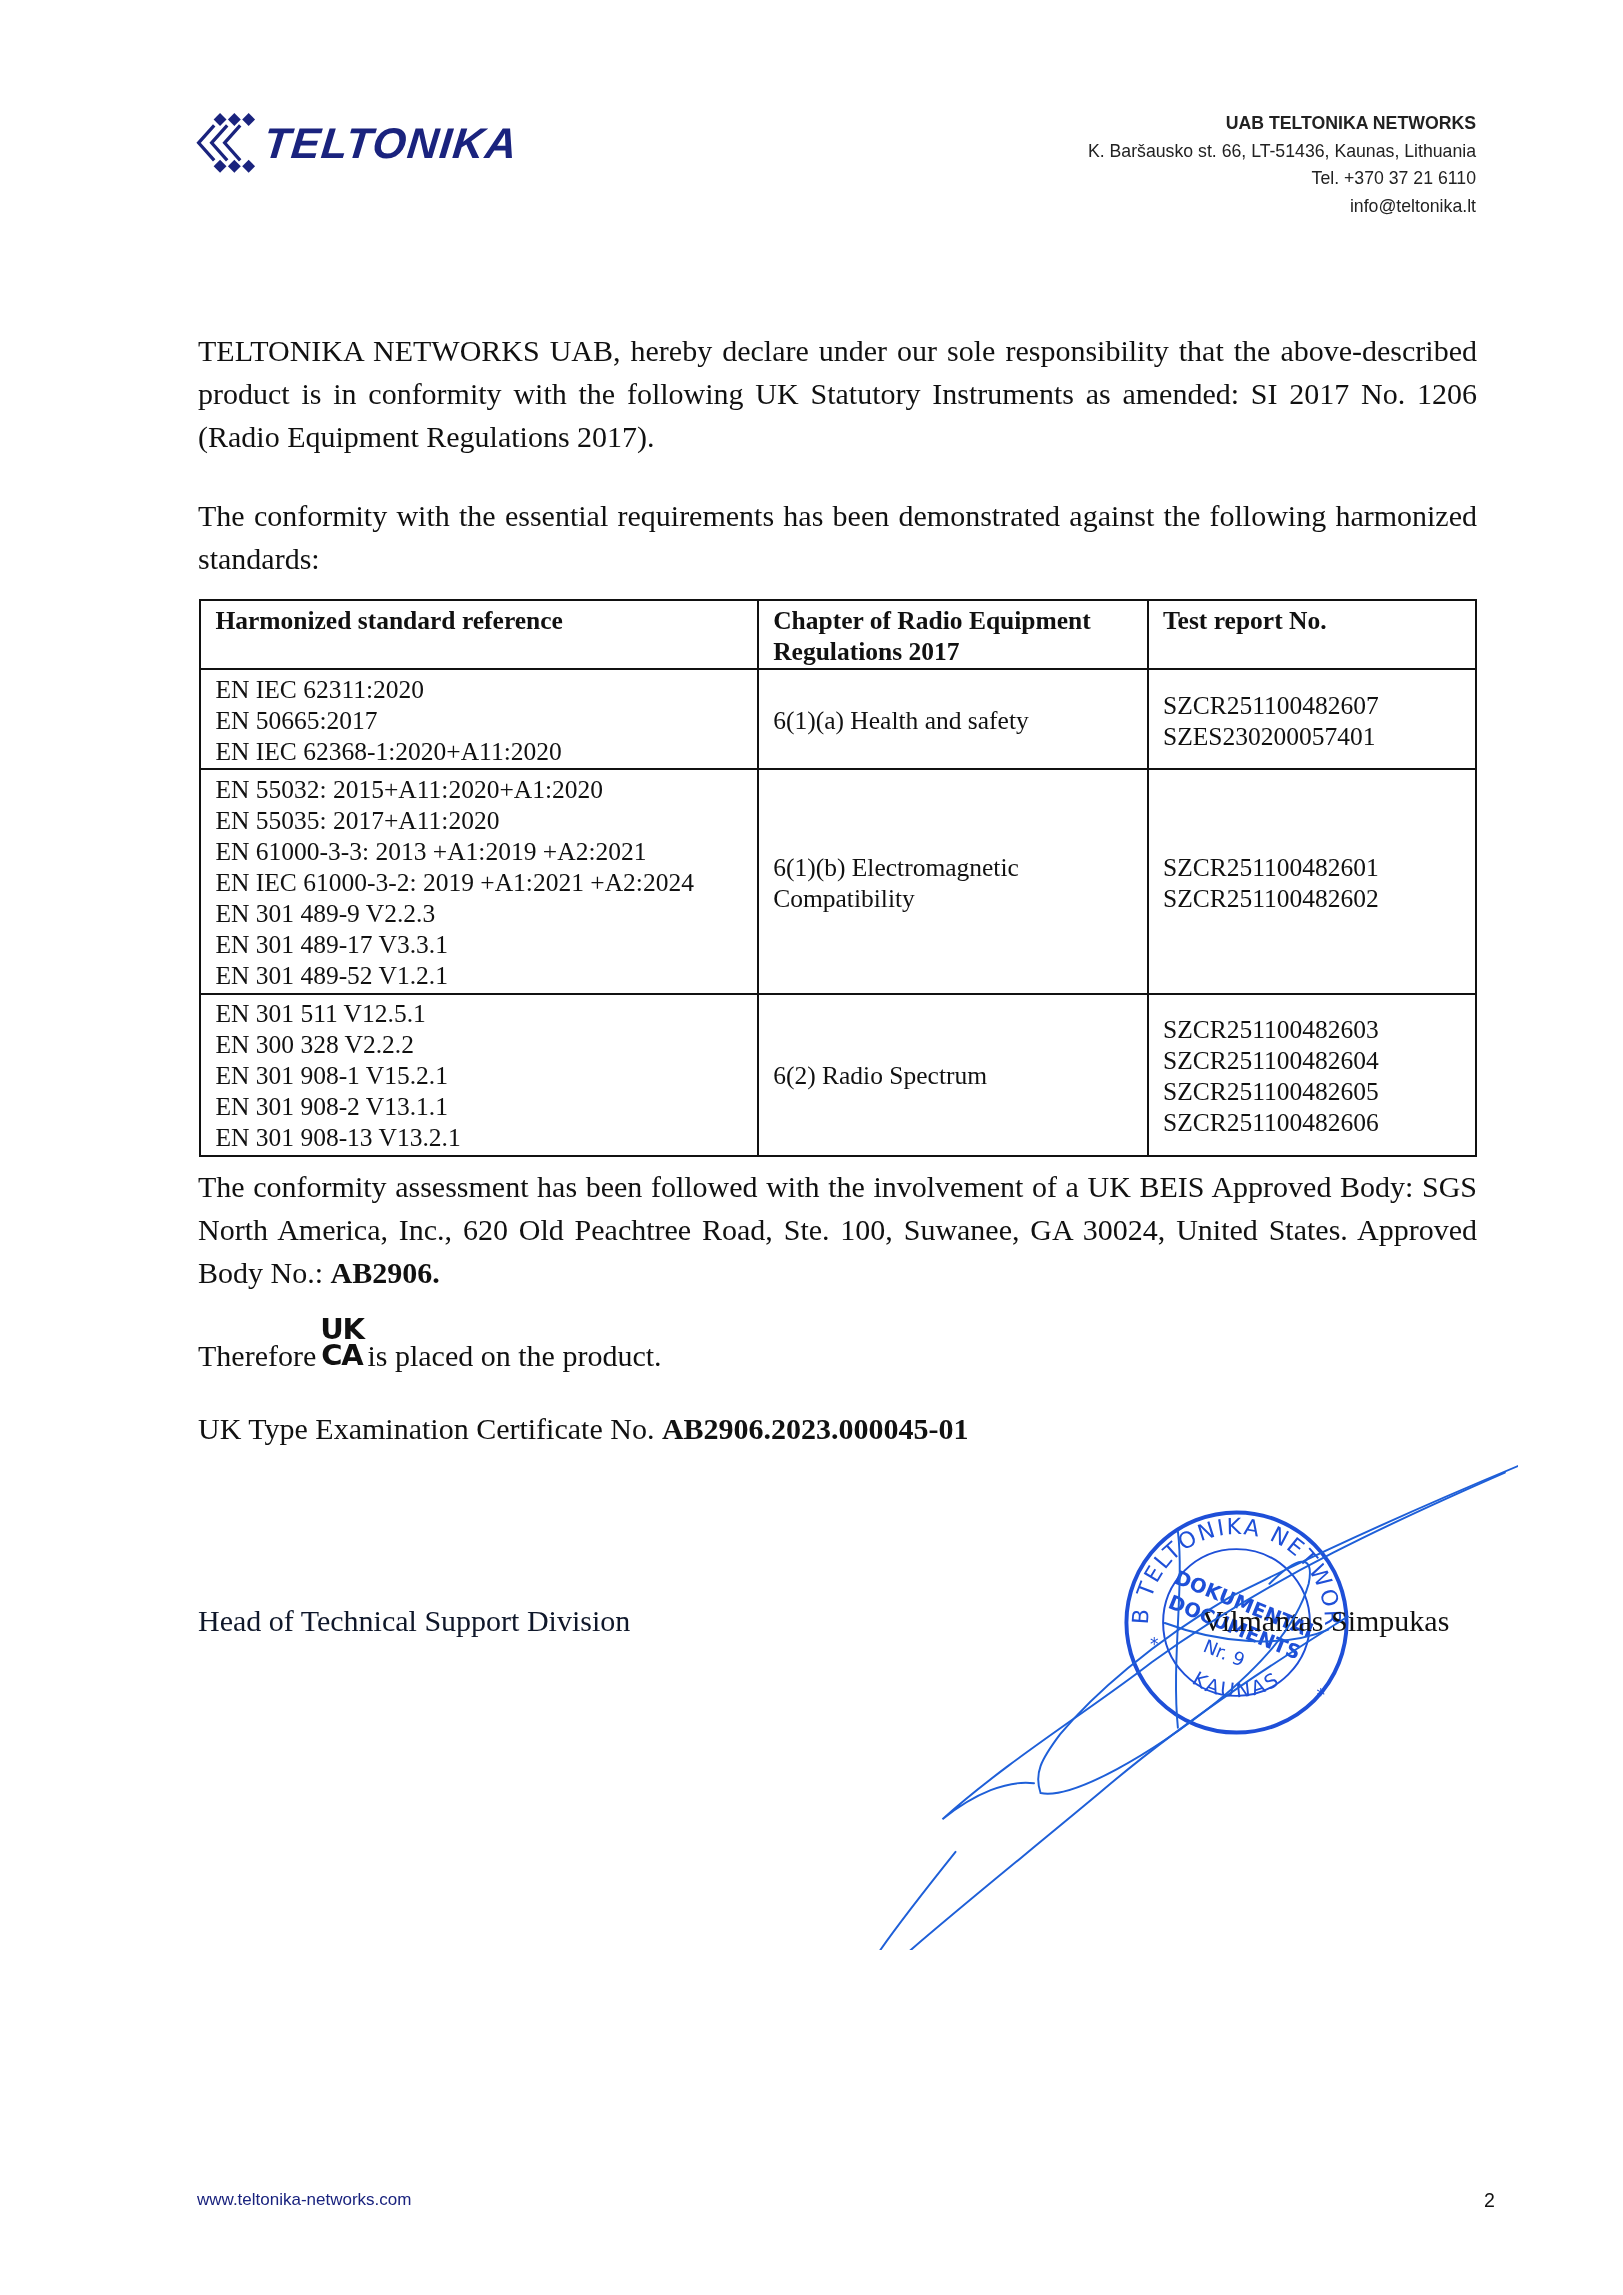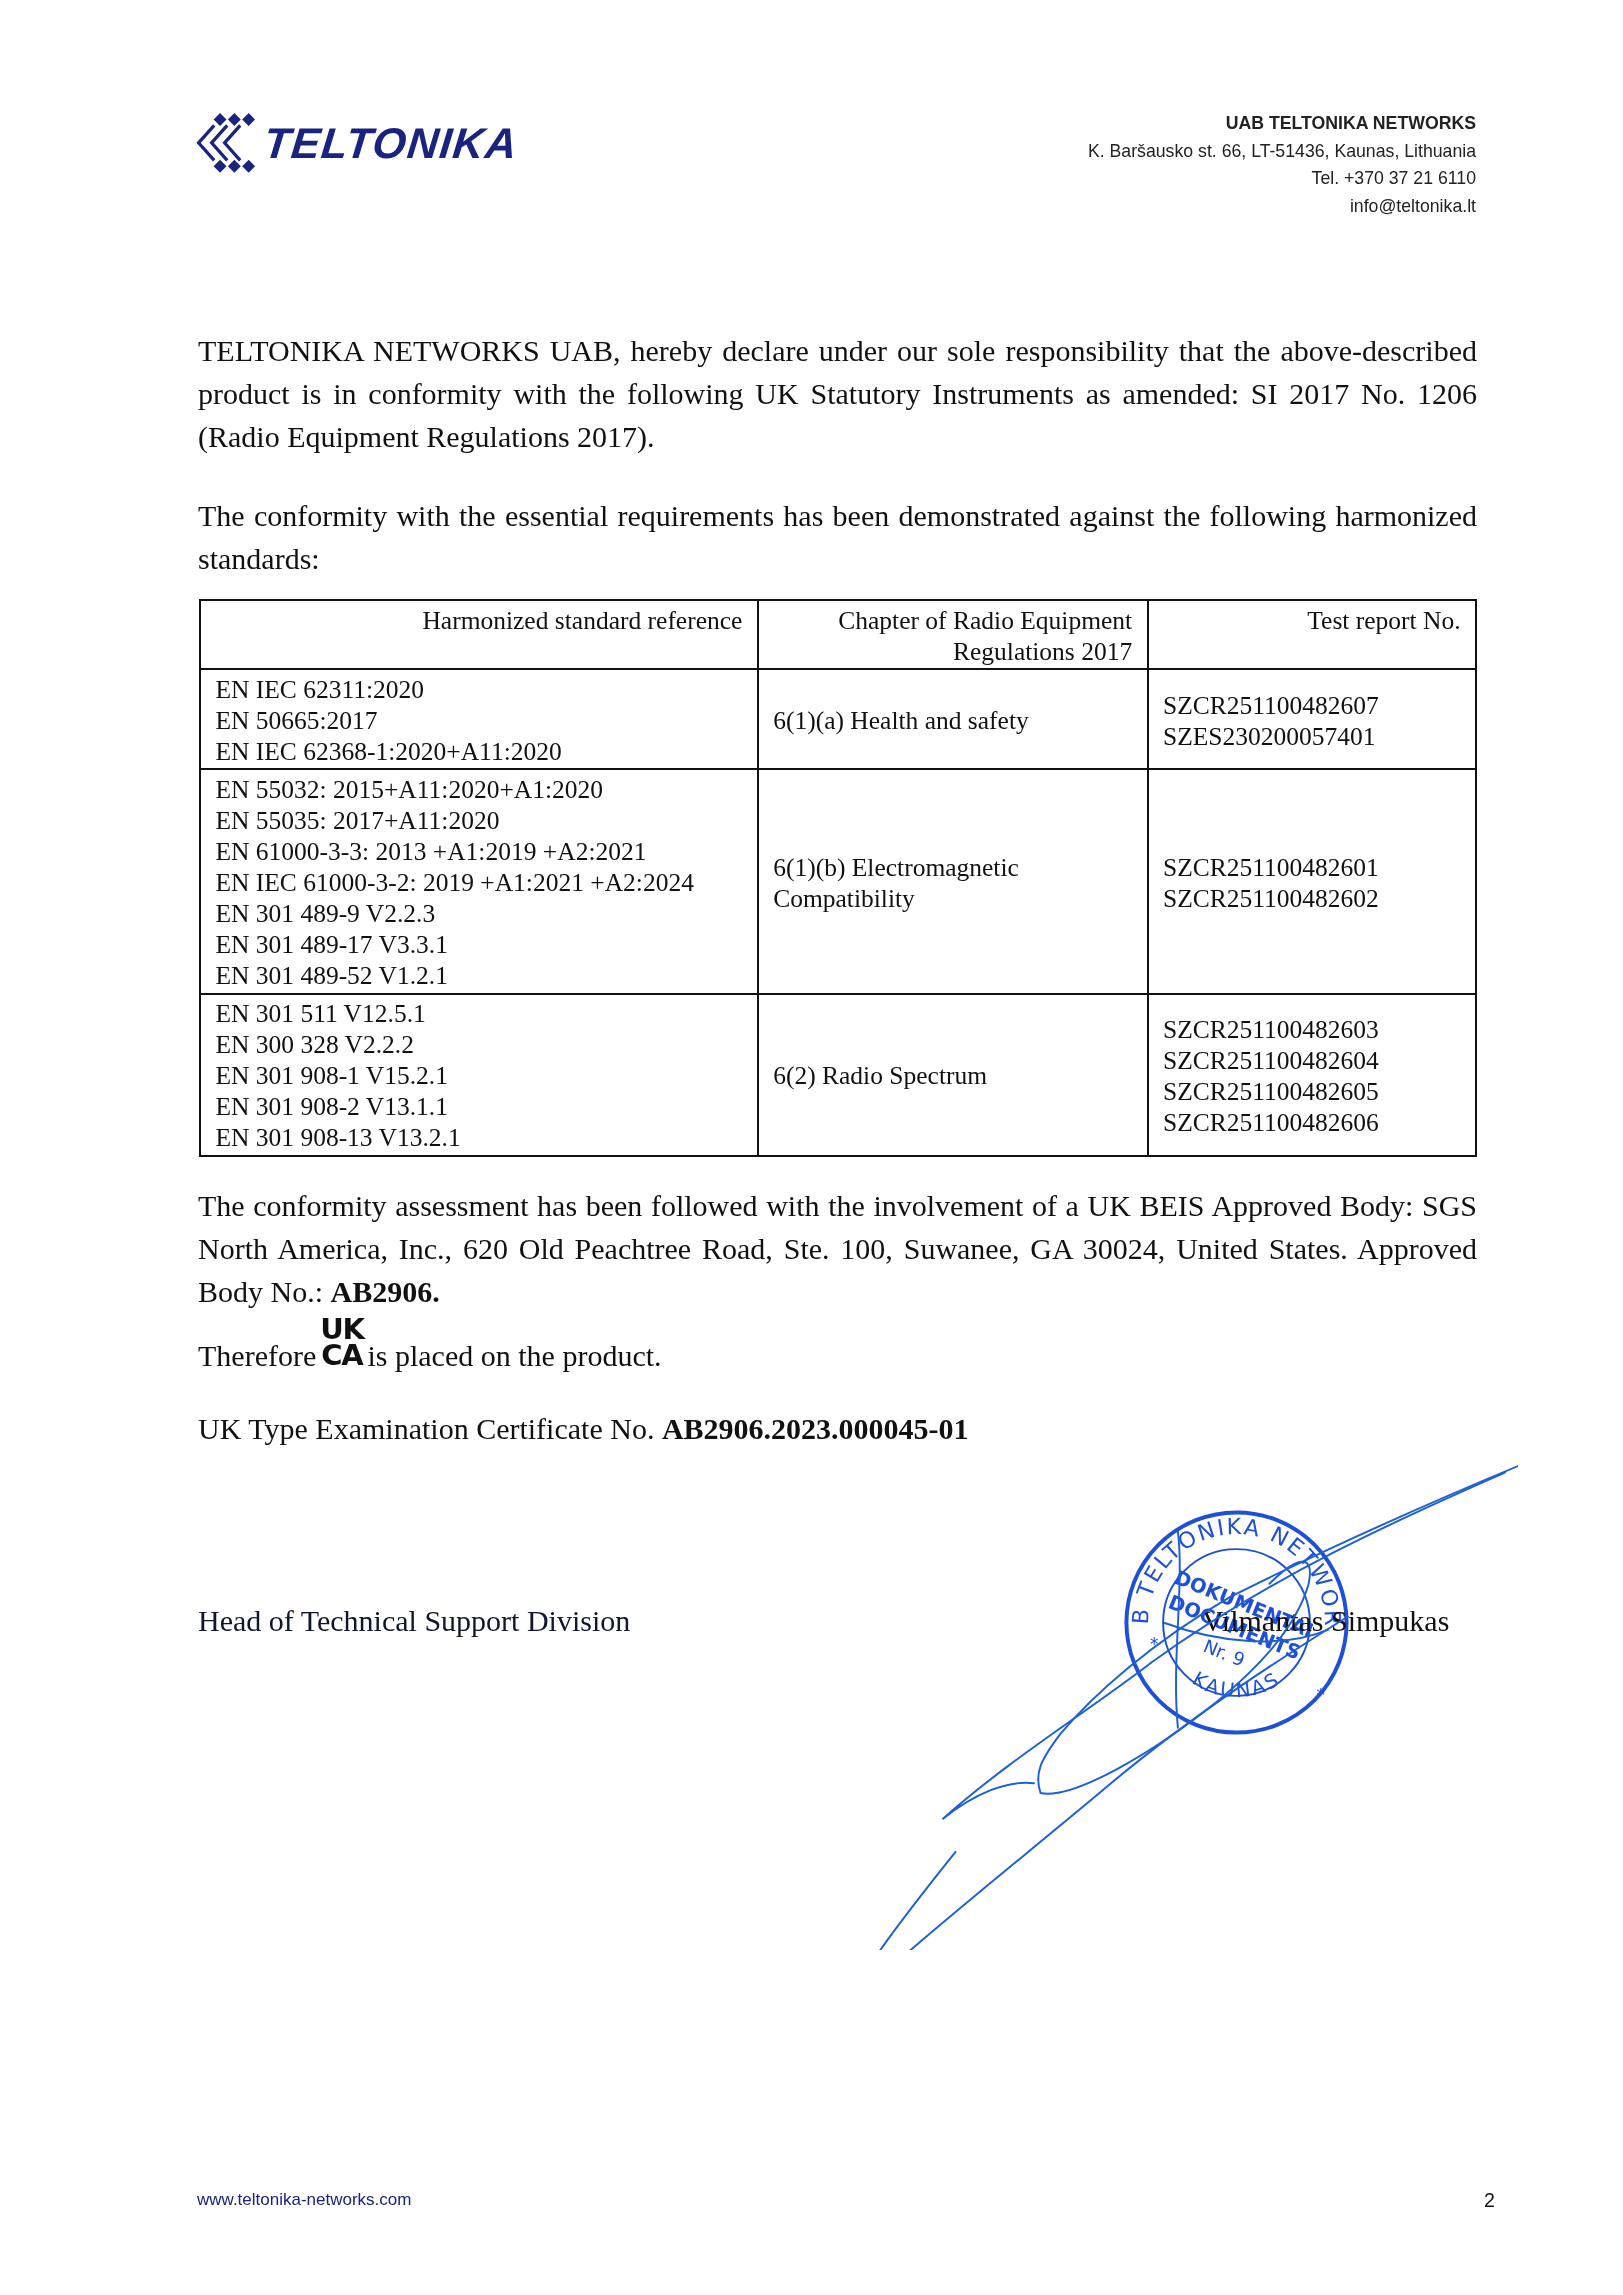--- a/index.html
+++ b/index.html
@@ -13,31 +13,31 @@
     color: #1a237e; font-size: 43px; letter-spacing: 1.3px; margin-left: 2.6px; transform: skewX(-6deg); }
   .company { position: absolute; right: 147px; top: 110px; text-align: right;
     font-family: "Liberation Sans", sans-serif; font-size: 17.7px; line-height: 27.5px; color: #222; }
   .company .name { font-weight: bold; }
 
   
   .body { position: absolute; left: 198px; width: 1279px; font-family: "Liberation Serif", serif;
     font-size: 30px; color: #111; line-height: 43px; text-align: justify; }
   .p1 { top: 329px; }
   .p2 { top: 494px; }
-  .p3 { top: 1165px; margin-top: 19px; }
+  .p3 { top: 1165px; }
   .p4 { top: 1319px; }
   .p5 { top: 1407px; }
   .body p { margin: 0; }
   .bold { font-weight: bold; }
 
   
   table.std { position: absolute; left: 199px; top: 599px; width: 1278px; border-collapse: collapse;
     font-family: "Liberation Serif", serif; font-size: 25.5px; color: #111; }
   table.std td, table.std th { border: 2px solid #111; vertical-align: top; padding: 3.9px 14.4px 1.3px 14.4px; line-height: 31px; }
-  table.std th { font-weight: normal; text-align: right; height: 62px; }
+  table.std th { font-weight: bold; text-align: left; height: 62px; }
   table.std td.mid { vertical-align: middle; }
   .c1 { width: 527px; }
   .c2 { width: 359px; }
   .line { display: block; }
 
   
   .ukca { display: inline-block; vertical-align: bottom; font-family: "DejaVu Sans", sans-serif; font-weight: bold;
     font-size: 29px; line-height: 26px; text-align: center; margin: 0 3.9px; position: relative; top: -2.6px; letter-spacing: -1.3px; }
   .ukca span { display: block; }
 

